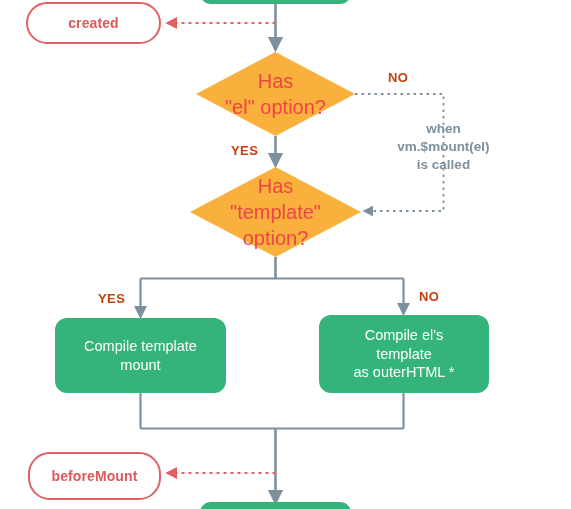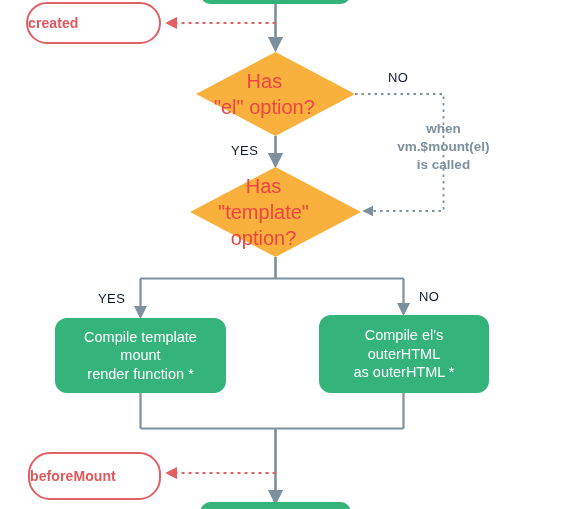--- a/index.html
+++ b/index.html
@@ -23,20 +23,21 @@
     left: 0;
     top: 0;
     width: 571px;
     height: 509px;
   }
   .node {
     position: absolute;
     box-sizing: border-box;
     display: flex;
     align-items: center;
+    justify-content: center;
     text-align: center;
   }
 
   
   .hook {
     border: 2px solid #e06063;
     border-radius: 22px;
     background: #ffffff;
     color: #e0575c;
     font-weight: bold;
@@ -72,22 +73,22 @@
   .decision .lines {
     position: relative;
     z-index: 2;
     width: 86%;
   }
   .decision .lines span { display: block; }
 
   
   .branch-label {
     position: absolute;
-    color: #0f172a;
-    font-weight: normal;
+    color: #c2410c;
+    font-weight: bold;
     font-size: 13px;
     letter-spacing: 0.4px;
     white-space: nowrap;
   }
 
   
   .note {
     position: absolute;
     color: #7d909e;
     font-weight: bold;
@@ -175,28 +176,27 @@
     </div>
   </div>
 
   <div class="branch-label" style="left:98px; top:291px;">YES</div>
   <div class="branch-label" style="left:419px; top:289px;">NO</div>
 
   <div class="node process" style="left:55px; top:318px; width:171px; height:75px;">
     <div class="lines">
       <span>Compile template</span>
       <span>mount</span>
-      <span>render function *</span>
     </div>
   </div>
 
   <div class="node process" style="left:319px; top:315px; width:170px; height:78px;">
     <div class="lines">
       <span>Compile el's</span>
-      <span>outerHTML</span>
+      <span>template</span>
       <span>as outerHTML *</span>
     </div>
   </div>
 
   <div class="node hook" style="left:28px; top:452px; width:133px; height:48px;">
     <span>beforeMount</span>
   </div>
 
 </div>
 

